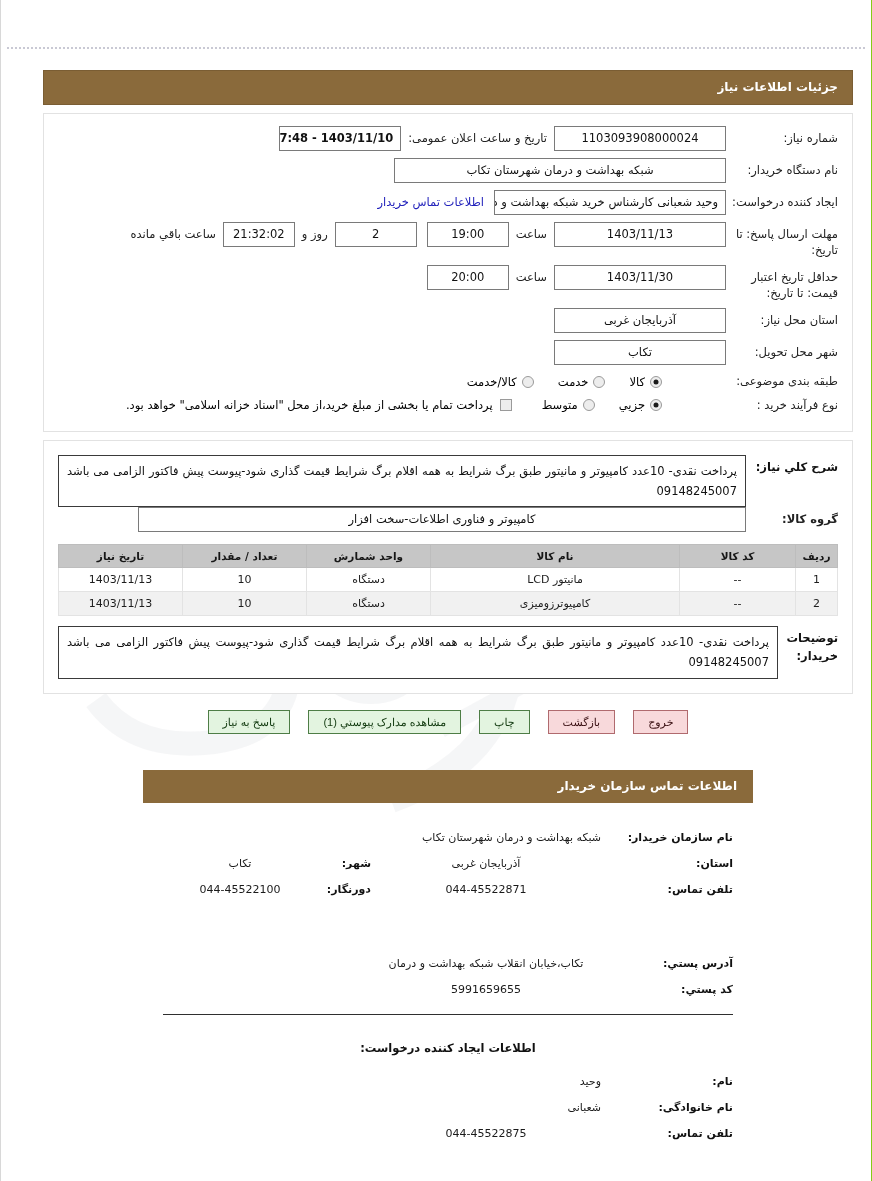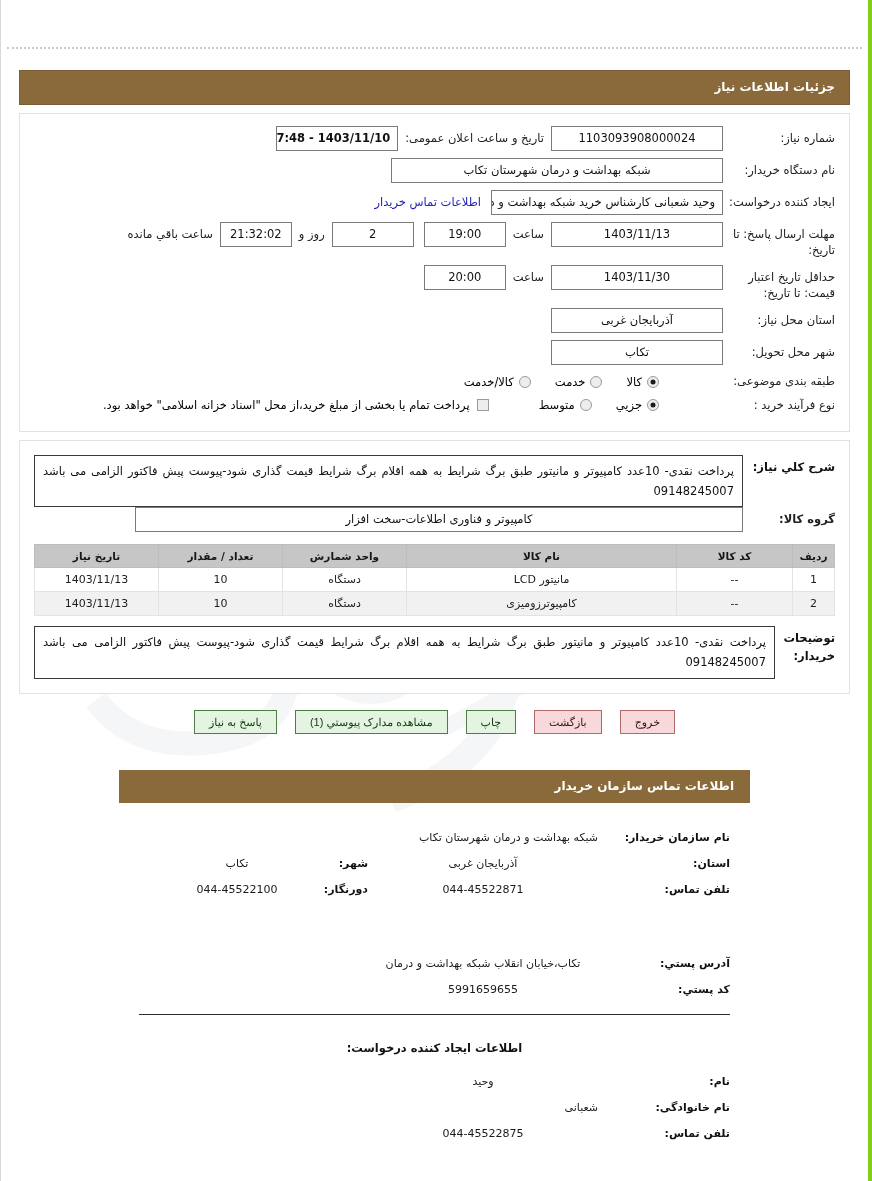--- a/index.html
+++ b/index.html
@@ -13,23 +13,24 @@
     width: 872px; height: 1181px;
     position: relative;
     overflow: hidden;
     direction: rtl;
   }
 
   
   #page {
     position: absolute;
     inset: 0;
-    border-right: 4px solid #84cc16;
+    border-right: 1px solid #84cc16;
     border-left: 1px solid #d8d8d8;
     background: #fff;
+    padding-left: 24px;
   }
 
   
   #watermark {
     position: absolute;
     left: 20px; top: 430px;
     width: 560px; height: 420px;
     pointer-events: none;
     opacity: .13;
     z-index: 0;
@@ -312,21 +313,21 @@
           <div class="lbl" style="padding-top:0">نوع فرآیند خرید :</div>
           <div style="display:flex;align-items:center;margin-right:58px;">
             <div class="opt">
               <span class="radio on"></span>
               <span>جزیي</span>
             </div>
             <div class="opt">
               <span class="radio"></span>
               <span>متوسط</span>
             </div>
-            <div class="opt" style="margin-right:32px;justify-content:center;">
+            <div class="opt" style="margin-right:12px;justify-content:center;">
               <span class="chk"></span>
               <span>پرداخت تمام یا بخشی از مبلغ خرید،از محل "اسناد خزانه اسلامی" خواهد بود.</span>
             </div>
           </div>
         </div>
 
       </div>
     </div>
 
     <div style="margin:8px 18px 0 18px;">
@@ -429,21 +430,21 @@
 
     <div style="margin:0 138px;">
       <div class="hr-line"></div>
     </div>
 
     <div class="creator-title" style="margin-right:138px;margin-left:138px;text-align:center;">اطلاعات  ایجاد کننده درخواست:</div>
 
     <div class="cgrid" style="margin:0 138px 0 138px;">
       <div class="crow">
         <div class="ck" style="width:132px;">نام:</div>
-        <div class="cv" style="width:230px;text-align:center;">وحید</div>
+        <div class="cv" style="width:230px;text-align:right;">وحید</div>
       </div>
       <div class="crow">
         <div class="ck" style="width:132px;">نام خانوادگی:</div>
         <div class="cv" style="width:230px;">شعبانی</div>
       </div>
       <div class="crow">
         <div class="ck" style="width:132px;">تلفن تماس:</div>
         <div class="cv" style="width:230px;text-align:center;">044-45522875</div>
       </div>
     </div>

